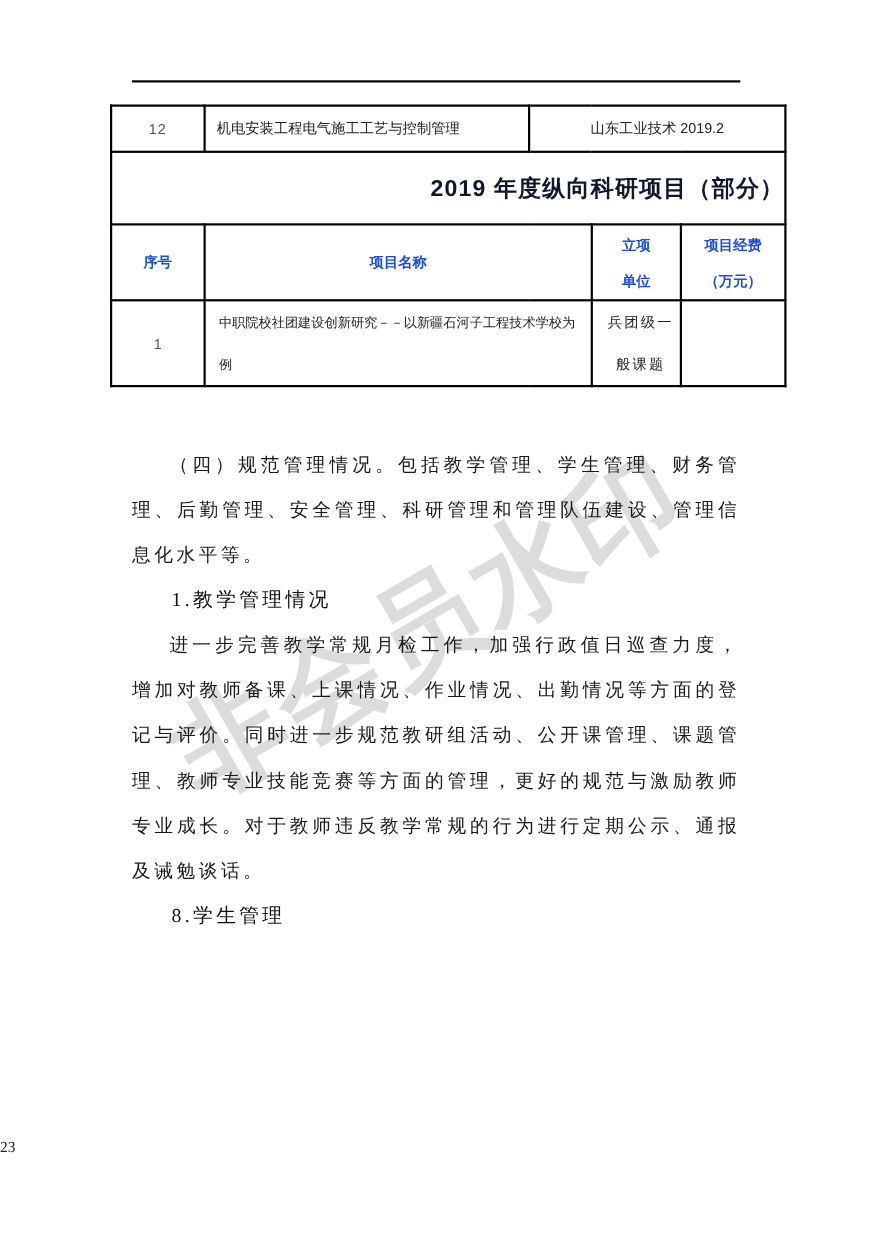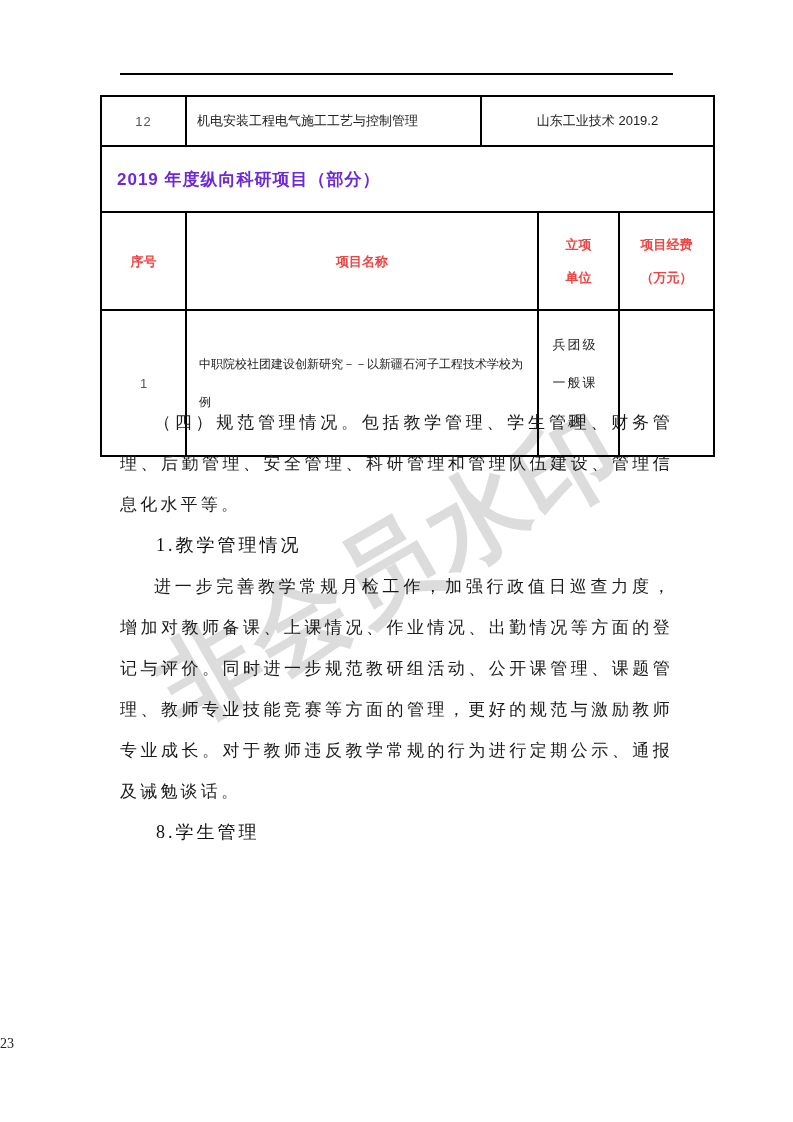--- a/index.html
+++ b/index.html
@@ -36,32 +36,32 @@
   .doc-table-wrap{position:absolute;left:100px;top:95px;z-index:1;}
   table.doc-table{
     border-collapse:collapse;
     table-layout:fixed;
     width:613px;
     font-family:"Liberation Sans",sans-serif;
     color:#222;
   }
   table.doc-table td{
     border:2px solid #000;
-    padding:15px;
+    padding:0;
     vertical-align:middle;
     overflow:hidden;
   }
   td.cell-center{text-align:center;}
   .row-prev{height:42px;font-size:13px;}
   .row-prev .num{color:#555;letter-spacing:1px;}
   .row-prev .name{padding-left:10px;font-size:13px;}
   .row-title{height:66px;}
-  .row-title td{font-size:17px;font-weight:bold;letter-spacing:1px;text-align:left;color:#6d28d9;}
+  .row-title td{font-size:21px;font-weight:bold;letter-spacing:1px;text-align:right;color:#0f172a;}
   .row-head{height:69px;}
-  .row-head td{font-weight:bold;font-size:13px;text-align:center;line-height:33px;color:#ef4444;}
+  .row-head td{font-weight:bold;font-size:13px;text-align:center;line-height:33px;color:#1d4ed8;}
   .row-data{height:70px;}
   .row-data .num{text-align:center;font-size:13px;color:#555;}
   .row-data .name{font-size:12px;line-height:38px;padding-left:12px;padding-right:8px;text-align:left;}
   .row-data .unit{font-size:13px;line-height:38px;padding-left:8px;letter-spacing:2px;text-align:center;}
   
   .body-text{
     position:absolute;
     left:120px;top:402px;width:553px;
     z-index:1;
     font-size:17px;

